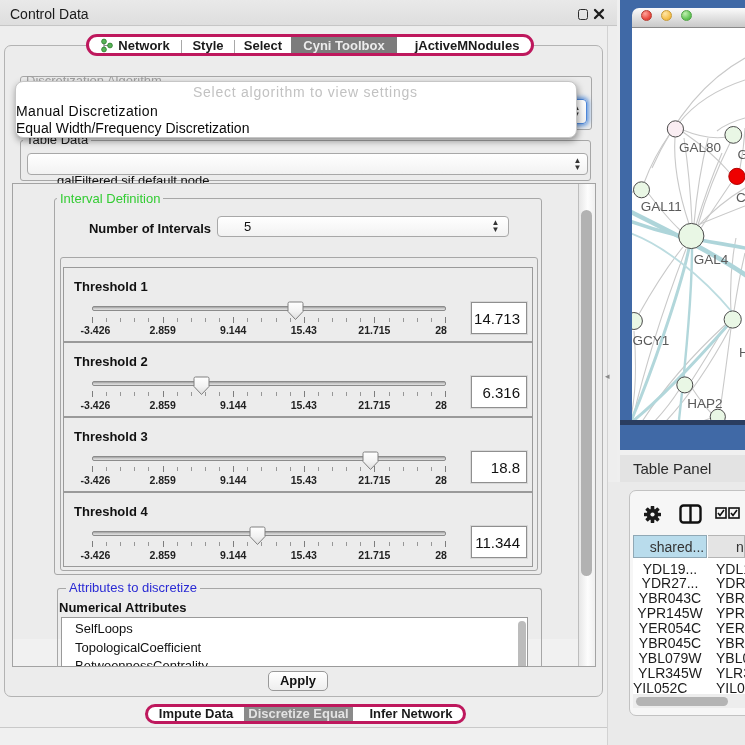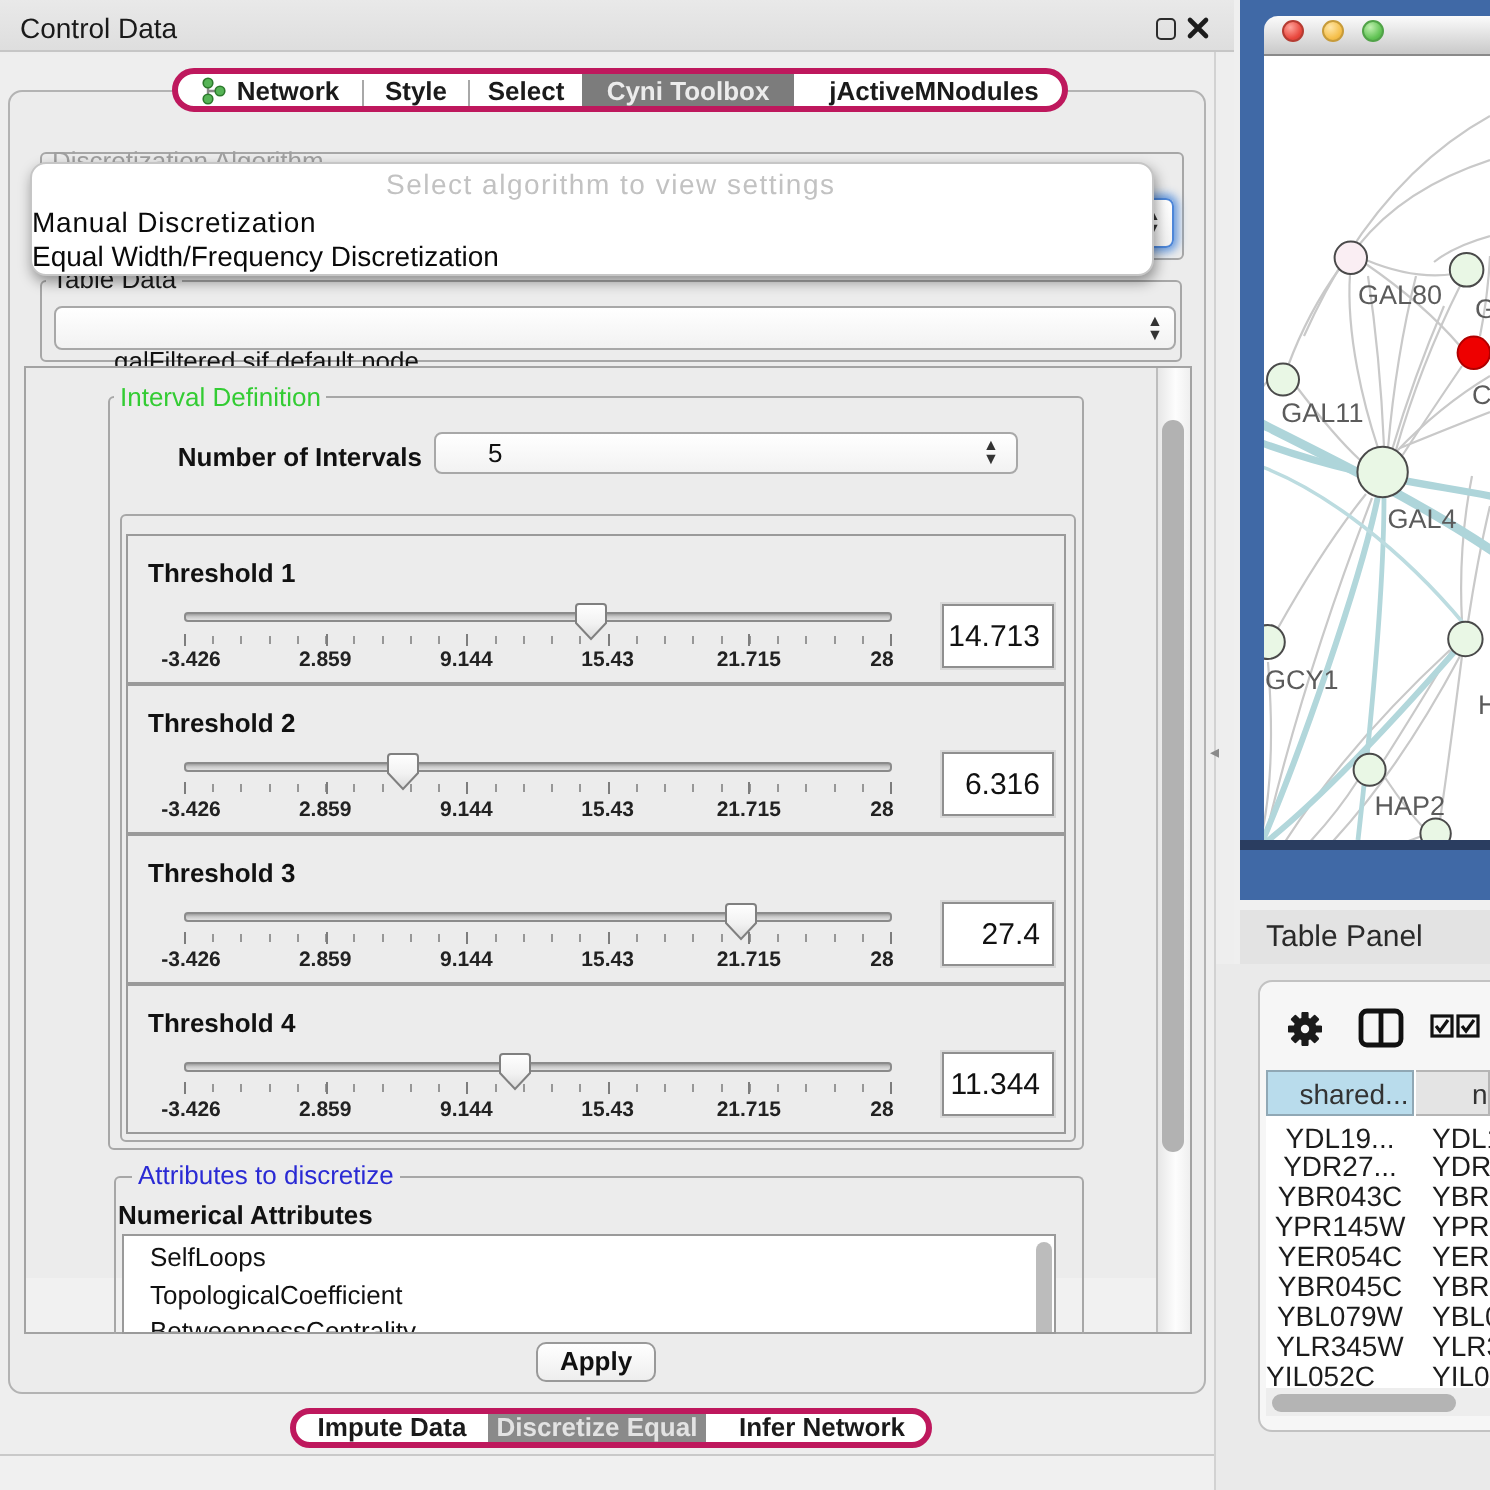--- a/index.html
+++ b/index.html
@@ -170,21 +170,21 @@
   <svg class="thumb" style="left:298.3639343218991px;" width="17" height="20" viewBox="0 0 17 20">
     <defs>
           <linearGradient id="tg2" x1="0" y1="0" x2="0" y2="1">
             <stop offset="0" stop-color="#ffffff"></stop>
             <stop offset="0.55" stop-color="#f2f2f2"></stop>
             <stop offset="1" stop-color="#dcdcdc"></stop>
           </linearGradient>
         </defs>
     <path d="M2.5 1 L14.5 1 Q16 1 16 2.5 L16 10.5 L8.5 18.5 L1 10.5 L1 2.5 Q1 1 2.5 1 Z" fill="url(#tg2)" stroke="#808080" stroke-width="1"></path>
   </svg>
-  <div class="vbox" style="left:407px;top:33.5px;">27.4</div>
+  <div class="vbox" style="left:407px;top:33.5px;">18.8</div>
 </div>
 <div class="thpanel" style="top:491.5px;">
   <div class="thlabel">Threshold 4</div>
   <div class="track"></div>
   <div class="tickminor" style="left:28px;top:49.5px;width:354px;"></div>
   <div class="tickmajor" style="left:28px;top:48.5px;"></div>
   <div class="ticklabel" style="left:31.5px;top:56px;">-3.426</div>
   <div class="tickmajor" style="left:98.6px;top:48.5px;"></div>
   <div class="ticklabel" style="left:98.6px;top:56px;">2.859</div>
   <div class="tickmajor" style="left:169.2px;top:48.5px;"></div>

